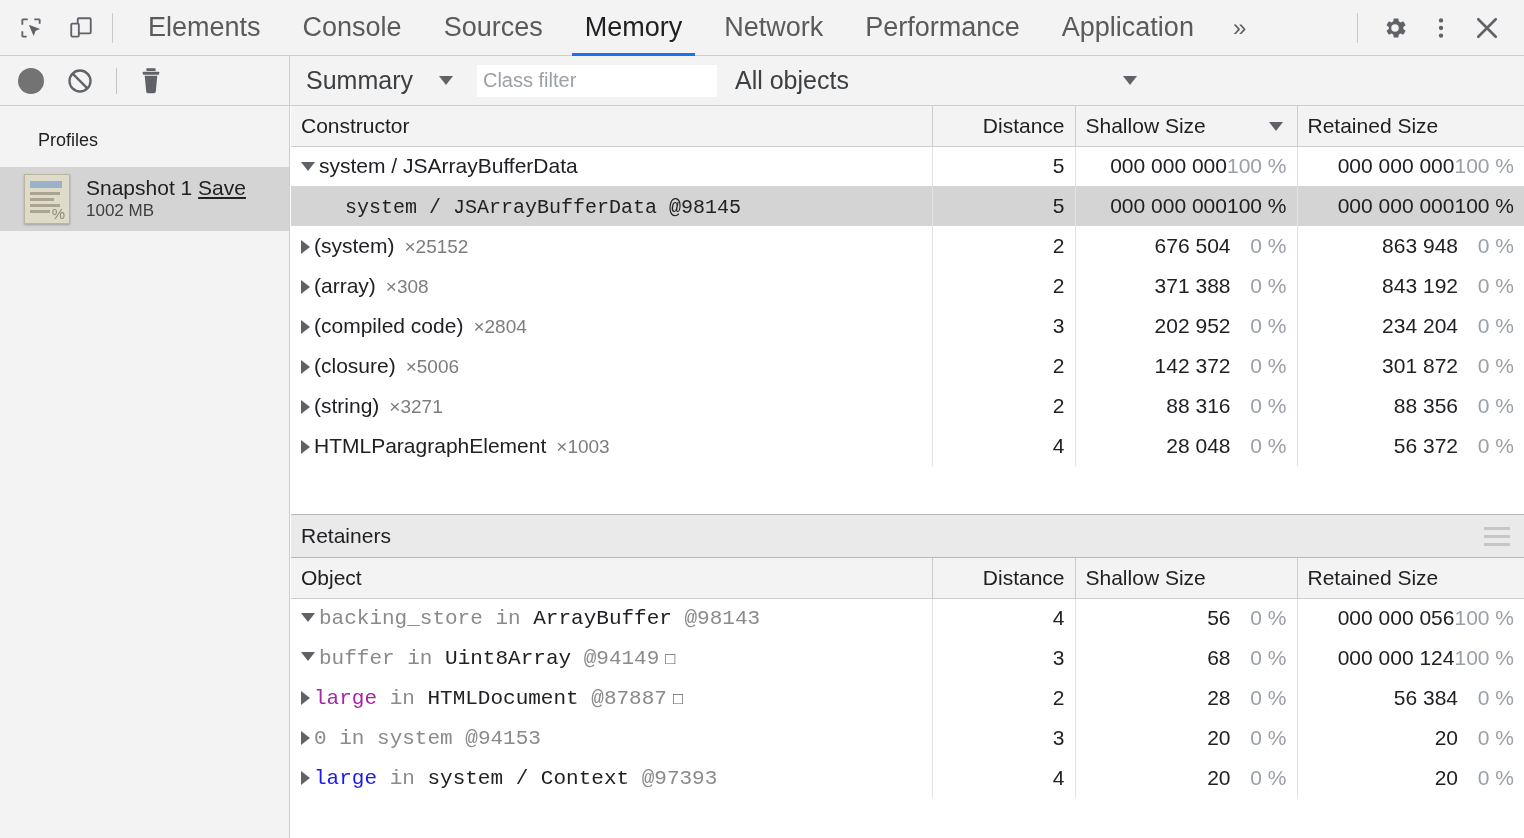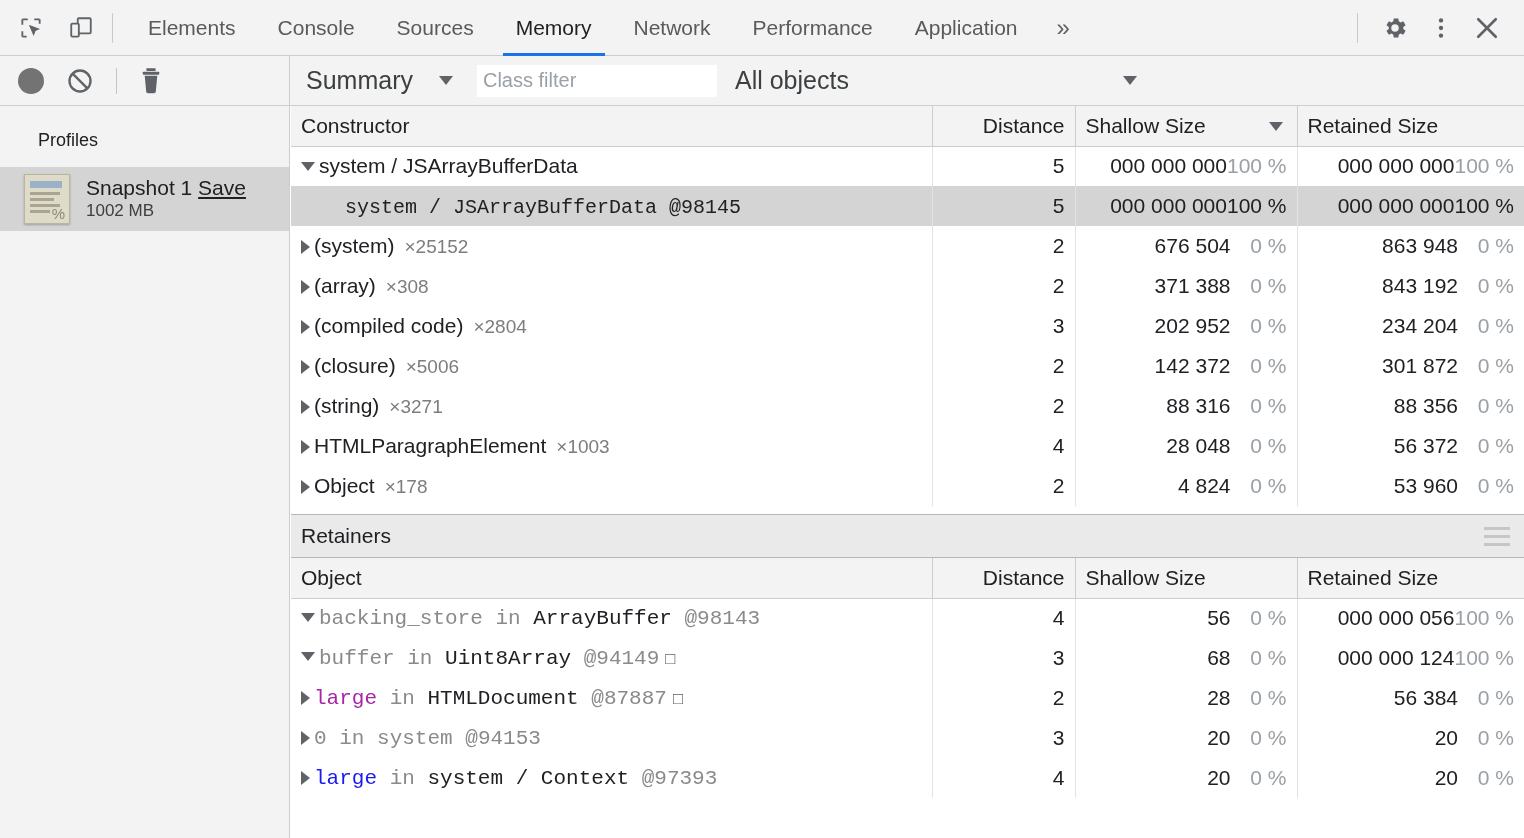--- a/index.html
+++ b/index.html
@@ -21,21 +21,21 @@
   }
   .tb-icons { display: flex; align-items: center; padding-left: 14px; gap: 16px; }
   .tb-icon {
     width: 34px; height: 34px; display: flex; align-items: center; justify-content: center;
     cursor: pointer;
   }
   .vdiv { width: 1px; height: 30px; background: #c9c9c9; margin: 0 14px; }
   .tabs { display: flex; align-items: center; height: 56px; }
   .tab {
     position: relative; height: 56px; display: flex; align-items: center;
-    padding: 8px 21px; font-size: 21px; color: #5a5a5a; cursor: pointer;
+    padding: 8px 21px; font-size: 27px; color: #5a5a5a; cursor: pointer;
     white-space: nowrap;
   }
   .tab.active { color: #202124; }
   .tab.active::after {
     content: ""; position: absolute; left: 8px; right: 8px; bottom: 0;
     height: 3px; background: #1a73e8;
   }
   .tab.more { font-size: 24px; padding: 0 18px; color: #5f6368; }
   .tb-right {
     margin-left: auto; display: flex; align-items: center; padding-right: 16px; gap: 4px;
@@ -421,34 +421,20 @@
           <td class="num">4</td>
           <td class="num"><span class="numwrap">
                 <span class="valspan">28 048</span>
                 <span class="pctspan">0 %</span>
               </span></td>
           <td class="num"><span class="numwrap">
                 <span class="valspan">56 372</span>
                 <span class="pctspan">0 %</span>
               </span></td>
         </tr>
-        <tr>
-          <td class="c-name">
-            <span class="tri"></span><span>Object</span><span class="count">×178</span>
-          </td>
-          <td class="num">2</td>
-          <td class="num"><span class="numwrap">
-                <span class="valspan">4 824</span>
-                <span class="pctspan">0 %</span>
-              </span></td>
-          <td class="num"><span class="numwrap">
-                <span class="valspan">53 960</span>
-                <span class="pctspan">0 %</span>
-              </span></td>
-        </tr>
       </tbody>
     </table>
   </div>
 
   <div class="retainers-bar">
     <span class="retainers-title">Retainers</span>
     <span class="hamburger">
         <span></span>
         <span></span>
         <span></span>

